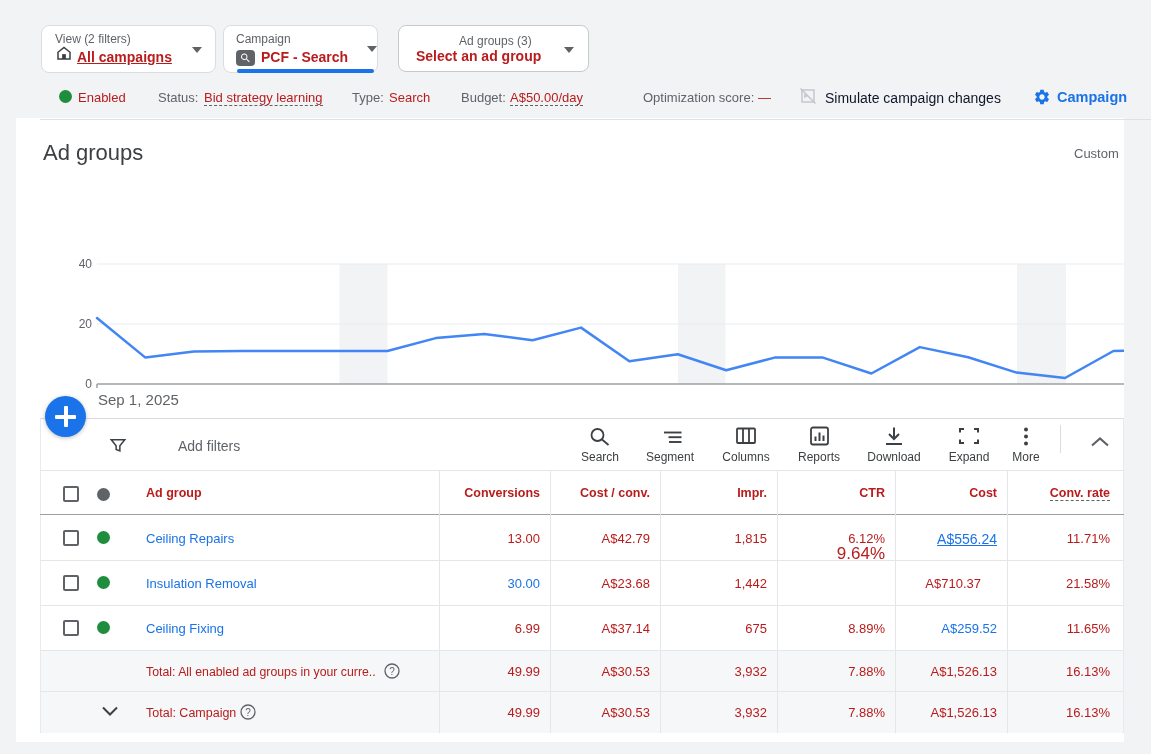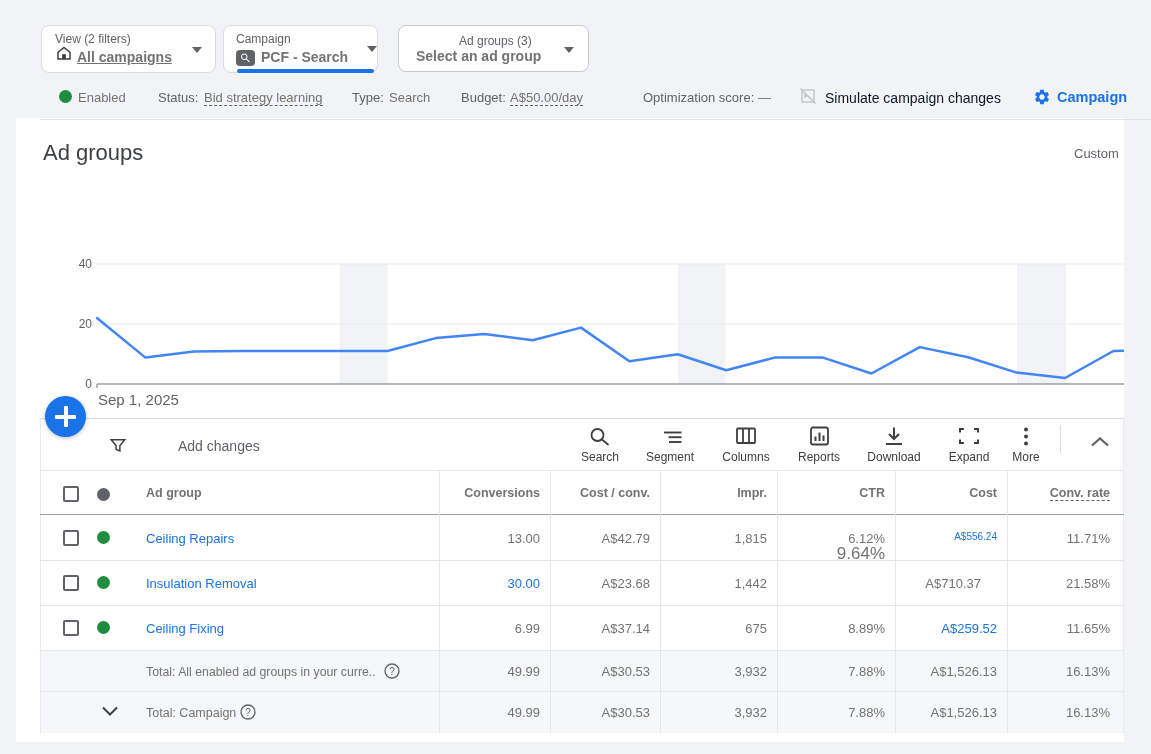--- a/index.html
+++ b/index.html
@@ -1,20 +1,20 @@
 <!DOCTYPE html>
 <html><head>
 <meta charset="utf-8">
 <style>
   * { margin:0; padding:0; box-sizing:border-box; }
   html,body { width:1151px; height:754px; overflow:hidden; }
   body { font-family:"Liberation Sans", sans-serif; background:#fff; position:relative; }
   .abs { position:absolute; }
   .gray { color:#5f6368; }
-  .dark { color:#737373; }
+  .dark { color:#b91c1c; }
   .blue { color:#1a73e8; }
 </style>
 </head>
 <body>
 
 <div class="abs" style="left:0;top:0;width:1151px;height:118px;background:#f2f3f5;"></div>
 <div class="abs" style="left:0;top:118px;width:16px;height:636px;background:#f2f3f5;"></div>
 <div class="abs" style="left:1124px;top:118px;width:27px;height:636px;background:#f2f3f5;"></div>
 <div class="abs" style="left:16px;top:742px;width:1108px;height:12px;background:#f2f3f5;"></div>
 <div class="abs" style="left:40px;top:119px;width:1111px;height:1px;background:#dfe1e5;"></div>
@@ -95,21 +95,21 @@
 <div class="abs" style="left:439px;top:470px;width:1px;height:263px;background:#e4e6e8;"></div>
 <div class="abs" style="left:550px;top:470px;width:1px;height:263px;background:#e4e6e8;"></div>
 <div class="abs" style="left:660px;top:470px;width:1px;height:263px;background:#e4e6e8;"></div>
 <div class="abs" style="left:777px;top:470px;width:1px;height:263px;background:#e4e6e8;"></div>
 <div class="abs" style="left:895px;top:470px;width:1px;height:263px;background:#e4e6e8;"></div>
 <div class="abs" style="left:1007px;top:470px;width:1px;height:263px;background:#e4e6e8;"></div>
 
 <svg class="abs" style="left:109px;top:436px;" width="18" height="18" viewBox="0 0 24 24">
     <path fill="none" stroke="#3c4043" stroke-width="2" d="M3 5 H21 L14.5 13 V20 L9.5 18 V13 Z"></path>
   </svg>
-<div class="abs gray" style="left:178px;top:438px;font-size:14px;">Add changes</div>
+<div class="abs gray" style="left:178px;top:438px;font-size:14px;">Add filters</div>
 
 <div class="abs" style="left:1060px;top:425px;width:1px;height:28px;background:#dadce0;"></div>
 <svg class="abs" style="left:1089px;top:435px;" width="22" height="14" viewBox="0 0 22 14">
     <polyline points="3,10.5 11,3.5 19,10.5" fill="none" stroke="#5f6368" stroke-width="2.2"></polyline>
   </svg>
 
 <div class="abs" style="left:63px;top:486px;width:16px;height:16px;border:2px solid #5f6368;border-radius:2px;"></div>
 <div class="abs" style="left:97px;top:488px;width:13px;height:13px;border-radius:50%;background:#5f6368;"></div>
 <div class="abs dark" style="left:146px;top:486px;font-size:12.5px;font-weight:bold;">Ad group</div>
 <div class="abs dark" style="right:611px;top:486px;font-size:12.5px;font-weight:bold;">Conversions</div>
@@ -119,21 +119,21 @@
 <div class="abs dark" style="right:154px;top:486px;font-size:12.5px;font-weight:bold;">Cost</div>
 <div class="abs dark" style="right:41px;top:486px;font-size:12.5px;font-weight:bold;border-bottom:1px dashed #5f6368;">Conv. rate</div>
 
 <div class="abs" style="left:63px;top:530px;width:16px;height:16px;border:2px solid #5f6368;border-radius:2px;"></div>
 <div class="abs" style="left:97px;top:531px;width:13px;height:13px;border-radius:50%;background:#1e8e3e;"></div>
 <div class="abs blue" style="left:146px;top:531px;font-size:13px;">Ceiling Repairs</div>
 <div class="abs dark" style="right:611px;top:531px;font-size:13px;">13.00</div>
 <div class="abs dark" style="right:501px;top:531px;font-size:13px;">A$42.79</div>
 <div class="abs dark" style="right:384px;top:531px;font-size:13px;">1,815</div>
 <div class="abs dark" style="right:266px;top:531px;font-size:13px;">6.12%</div>
-<div class="abs blue" style="right:154px;top:531px;font-size:10px;">A$556.24</div>
+<div class="abs blue" style="right:154px;top:531px;font-size:14px;text-decoration:underline;">A$556.24</div>
 <div class="abs dark" style="right:41px;top:531px;font-size:13px;">11.71%</div>
 
 <div class="abs" style="left:63px;top:575px;width:16px;height:16px;border:2px solid #5f6368;border-radius:2px;"></div>
 <div class="abs" style="left:97px;top:576px;width:13px;height:13px;border-radius:50%;background:#1e8e3e;"></div>
 <div class="abs blue" style="left:146px;top:576px;font-size:13px;">Insulation Removal</div>
 <div class="abs blue" style="right:611px;top:576px;font-size:13px;">30.00</div>
 <div class="abs dark" style="right:501px;top:576px;font-size:13px;">A$23.68</div>
 <div class="abs dark" style="right:384px;top:576px;font-size:13px;">1,442</div>
 <div class="abs dark" style="right:266px;top:544px;font-size:17px;">9.64%</div>
 <div class="abs dark" style="right:170px;top:576px;font-size:13px;">A$710.37</div>

